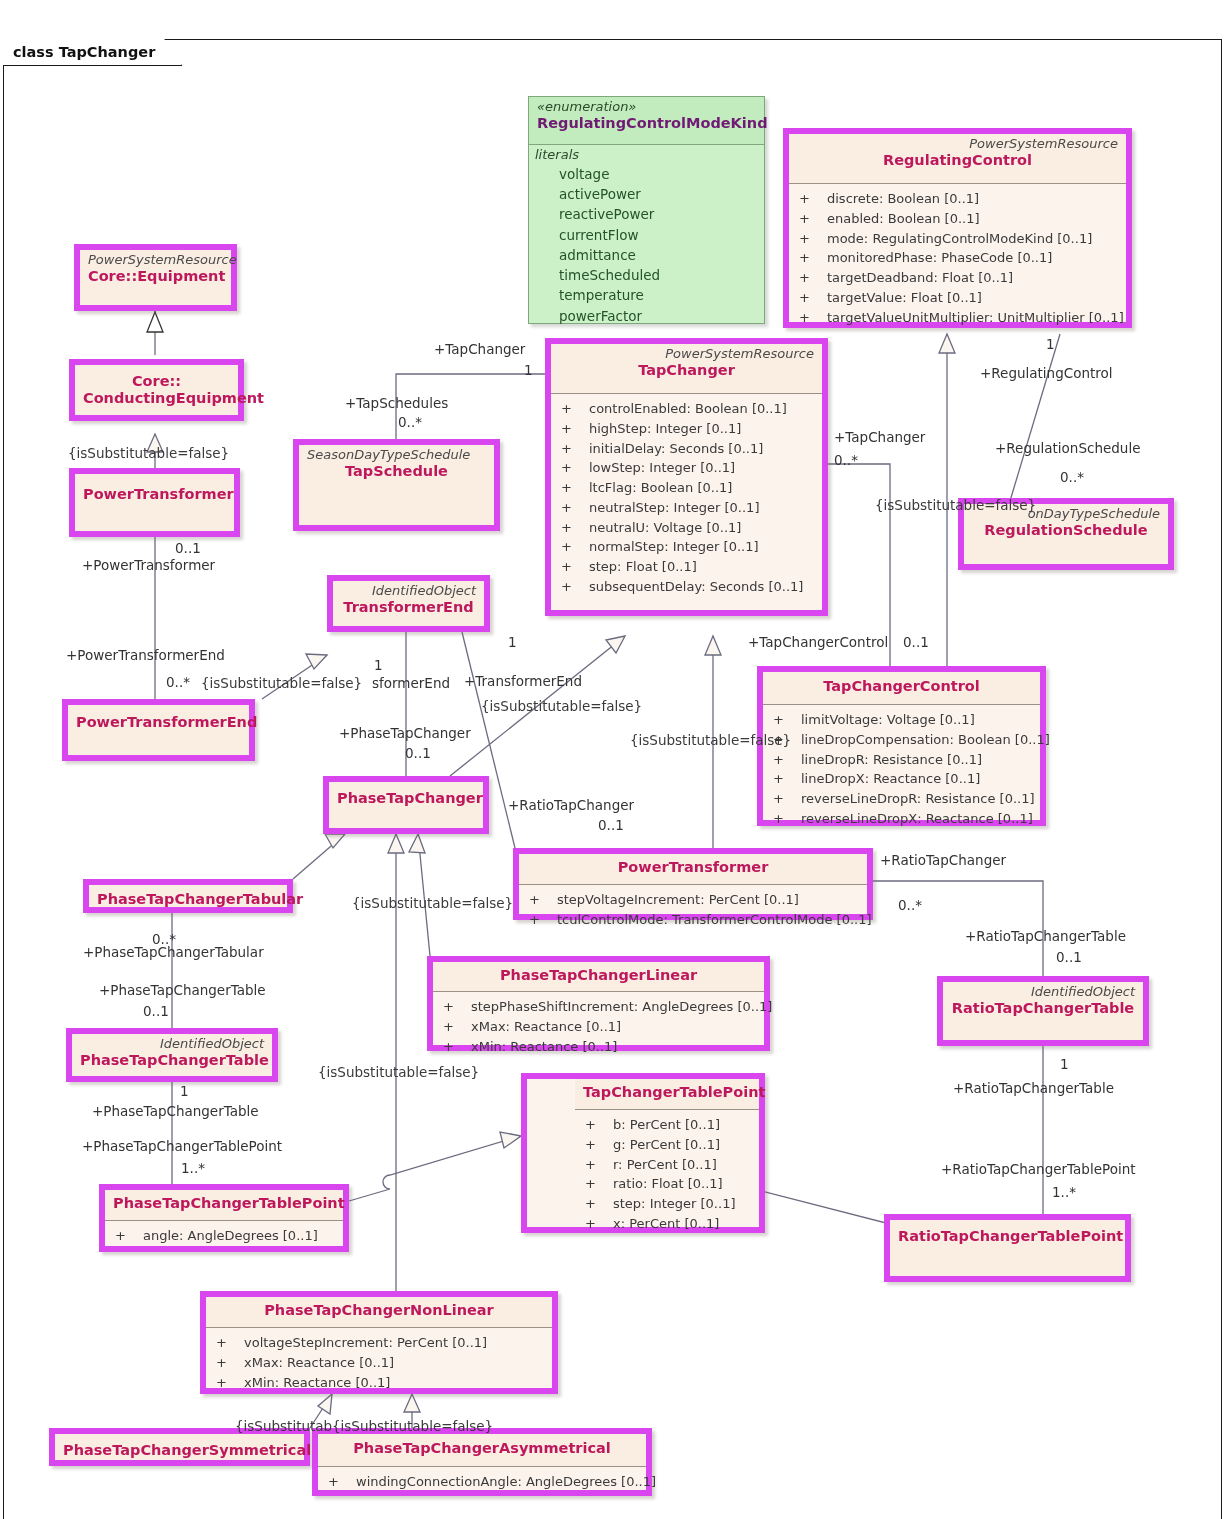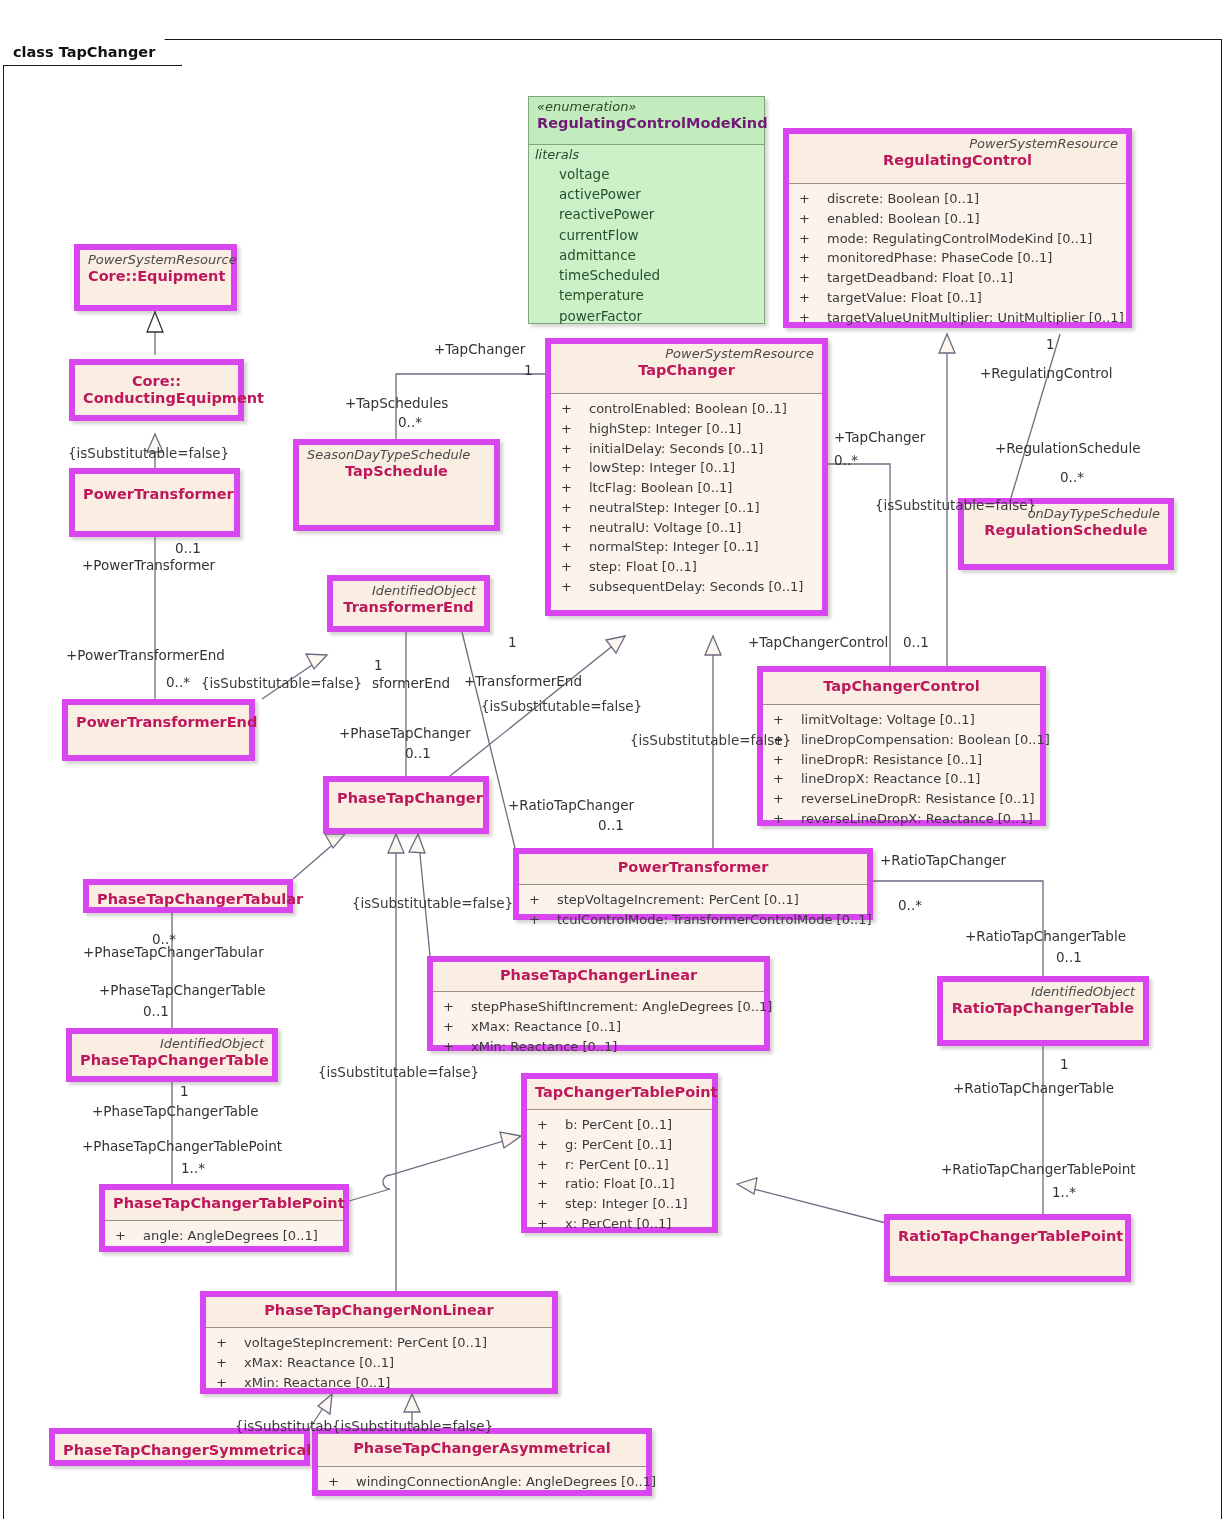--- a/index.html
+++ b/index.html
@@ -351,21 +351,21 @@
     </div>
   </div>
 
   <div class="cls nobody" style="left:66px;top:992px;width:212px;height:54px;">
     <div class="hdr">
       <div class="stereo">IdentifiedObject</div>
       <div class="cname">PhaseTapChangerTable</div>
     </div>
   </div>
 
-  <div class="cls" style="left:521px;top:1037px;width:197px;height:160px;">
+  <div class="cls" style="left:521px;top:1037px;width:244px;height:160px;padding-left:48px;">
     <div class="hdr" style="padding-top:5px;height:31px;">
       <div class="cname">TapChangerTablePoint</div>
     </div>
     <div class="body">
       <div class="attr">
           <span class="vis">+</span>
           <span>b: PerCent [0..1]</span>
         </div>
       <div class="attr">
           <span class="vis">+</span>

